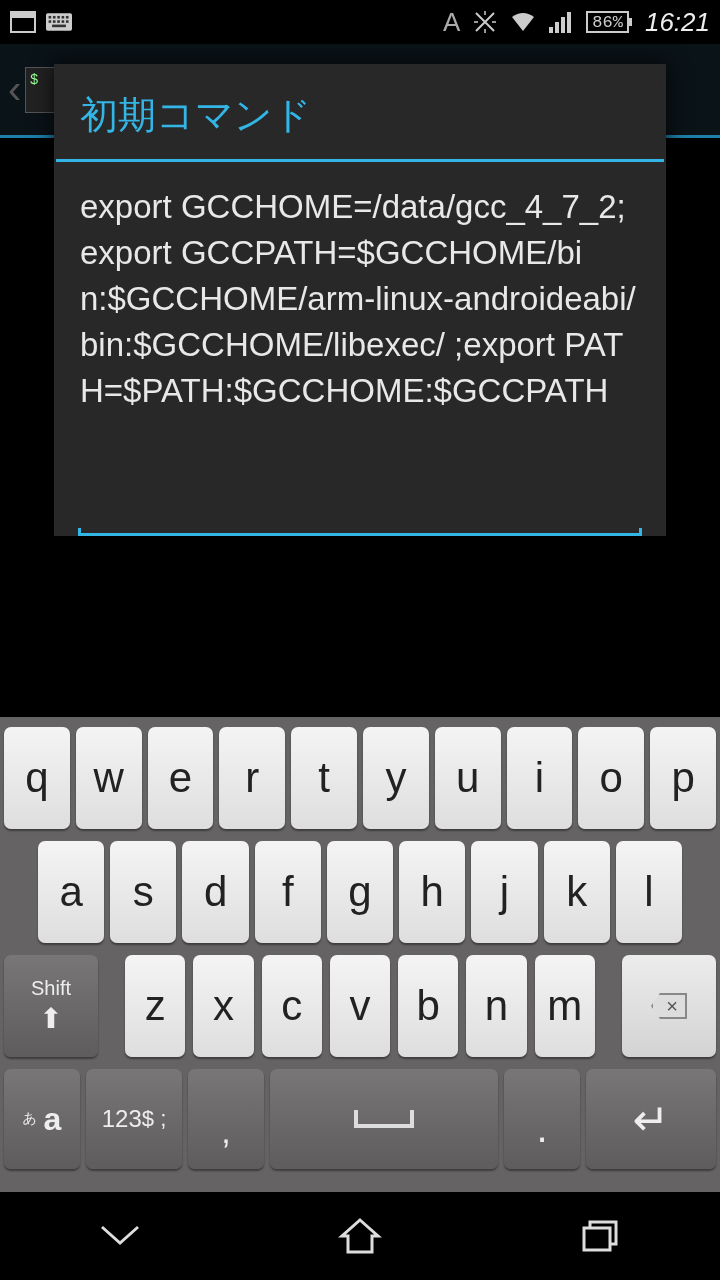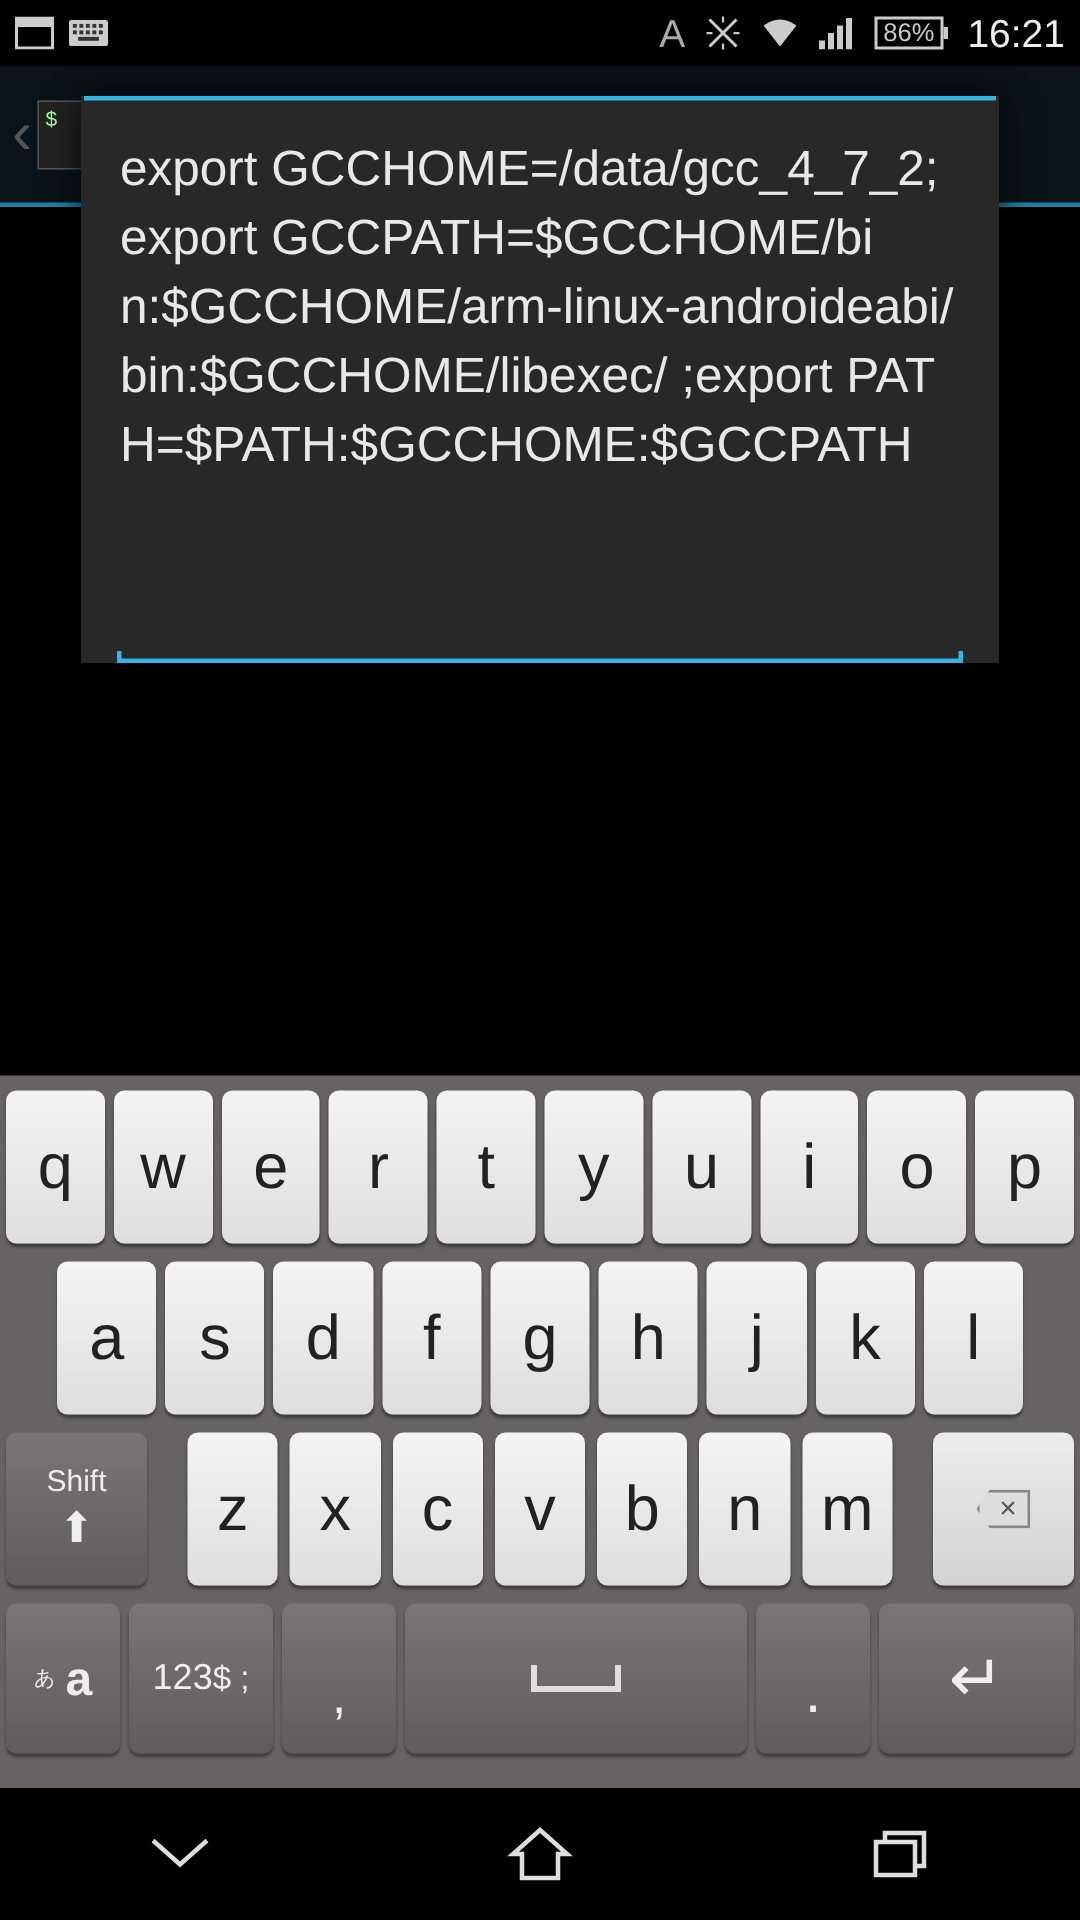--- a/index.html
+++ b/index.html
@@ -17,33 +17,34 @@
   }
   .status-left { display: flex; align-items: center; gap: 10px; }
   .status-right { margin-left: auto; display: flex; align-items: center; gap: 12px; }
   .status-icon { width: 26px; height: 26px; display: flex; align-items: center; justify-content: center; }
   .battery-box {
     border: 2px solid #ccc;
     padding: 0 4px;
     font-size: 17px;
     height: 22px;
     display: flex;
-    align-items: center;
+    align-items: flex-start;
     position: relative;
+    font-family: Liberation Mono, monospace;
   }
   .battery-box::after {
     content: '';
     position: absolute;
     right: -5px;
     top: 5px;
     width: 3px;
     height: 8px;
     background: #ccc;
   }
-  .clock { font-size: 26px; color: #eee; margin-left: 4px; }
+  .clock { font-size: 26px; color: #eee; margin-left: 4px; font-style: italic; }
 
   
   .app-bar {
     height: 94px;
     background: #0a1318;
     border-bottom: 3px solid #1e7fa8;
     display: flex;
     align-items: center;
     padding-left: 8px;
   }
@@ -316,20 +317,21 @@
 
 <div class="app-bar">
   <span class="back-caret">‹</span>
   <span class="term-icon"></span>
 </div>
 
 <div class="content-area"></div>
 
 <div class="dialog-backdrop">
   <div class="dialog">
+    <div class="dialog-title">初期コマンド</div>
     <div class="dialog-divider"></div>
     <div class="dialog-body">
       <textarea class="dialog-input" readonly="" style="">export GCCHOME=/data/gcc_4_7_2; export GCCPATH=$GCCHOME/bin:$GCCHOME/arm-linux-androideabi/bin:$GCCHOME/libexec/ ;export PATH=$PATH:$GCCHOME:$GCCPATH</textarea>
     </div>
     <div class="input-underline"></div>
   </div>
 </div>
 
 <div class="keyboard">
   <div class="kb-row kb-row1">

